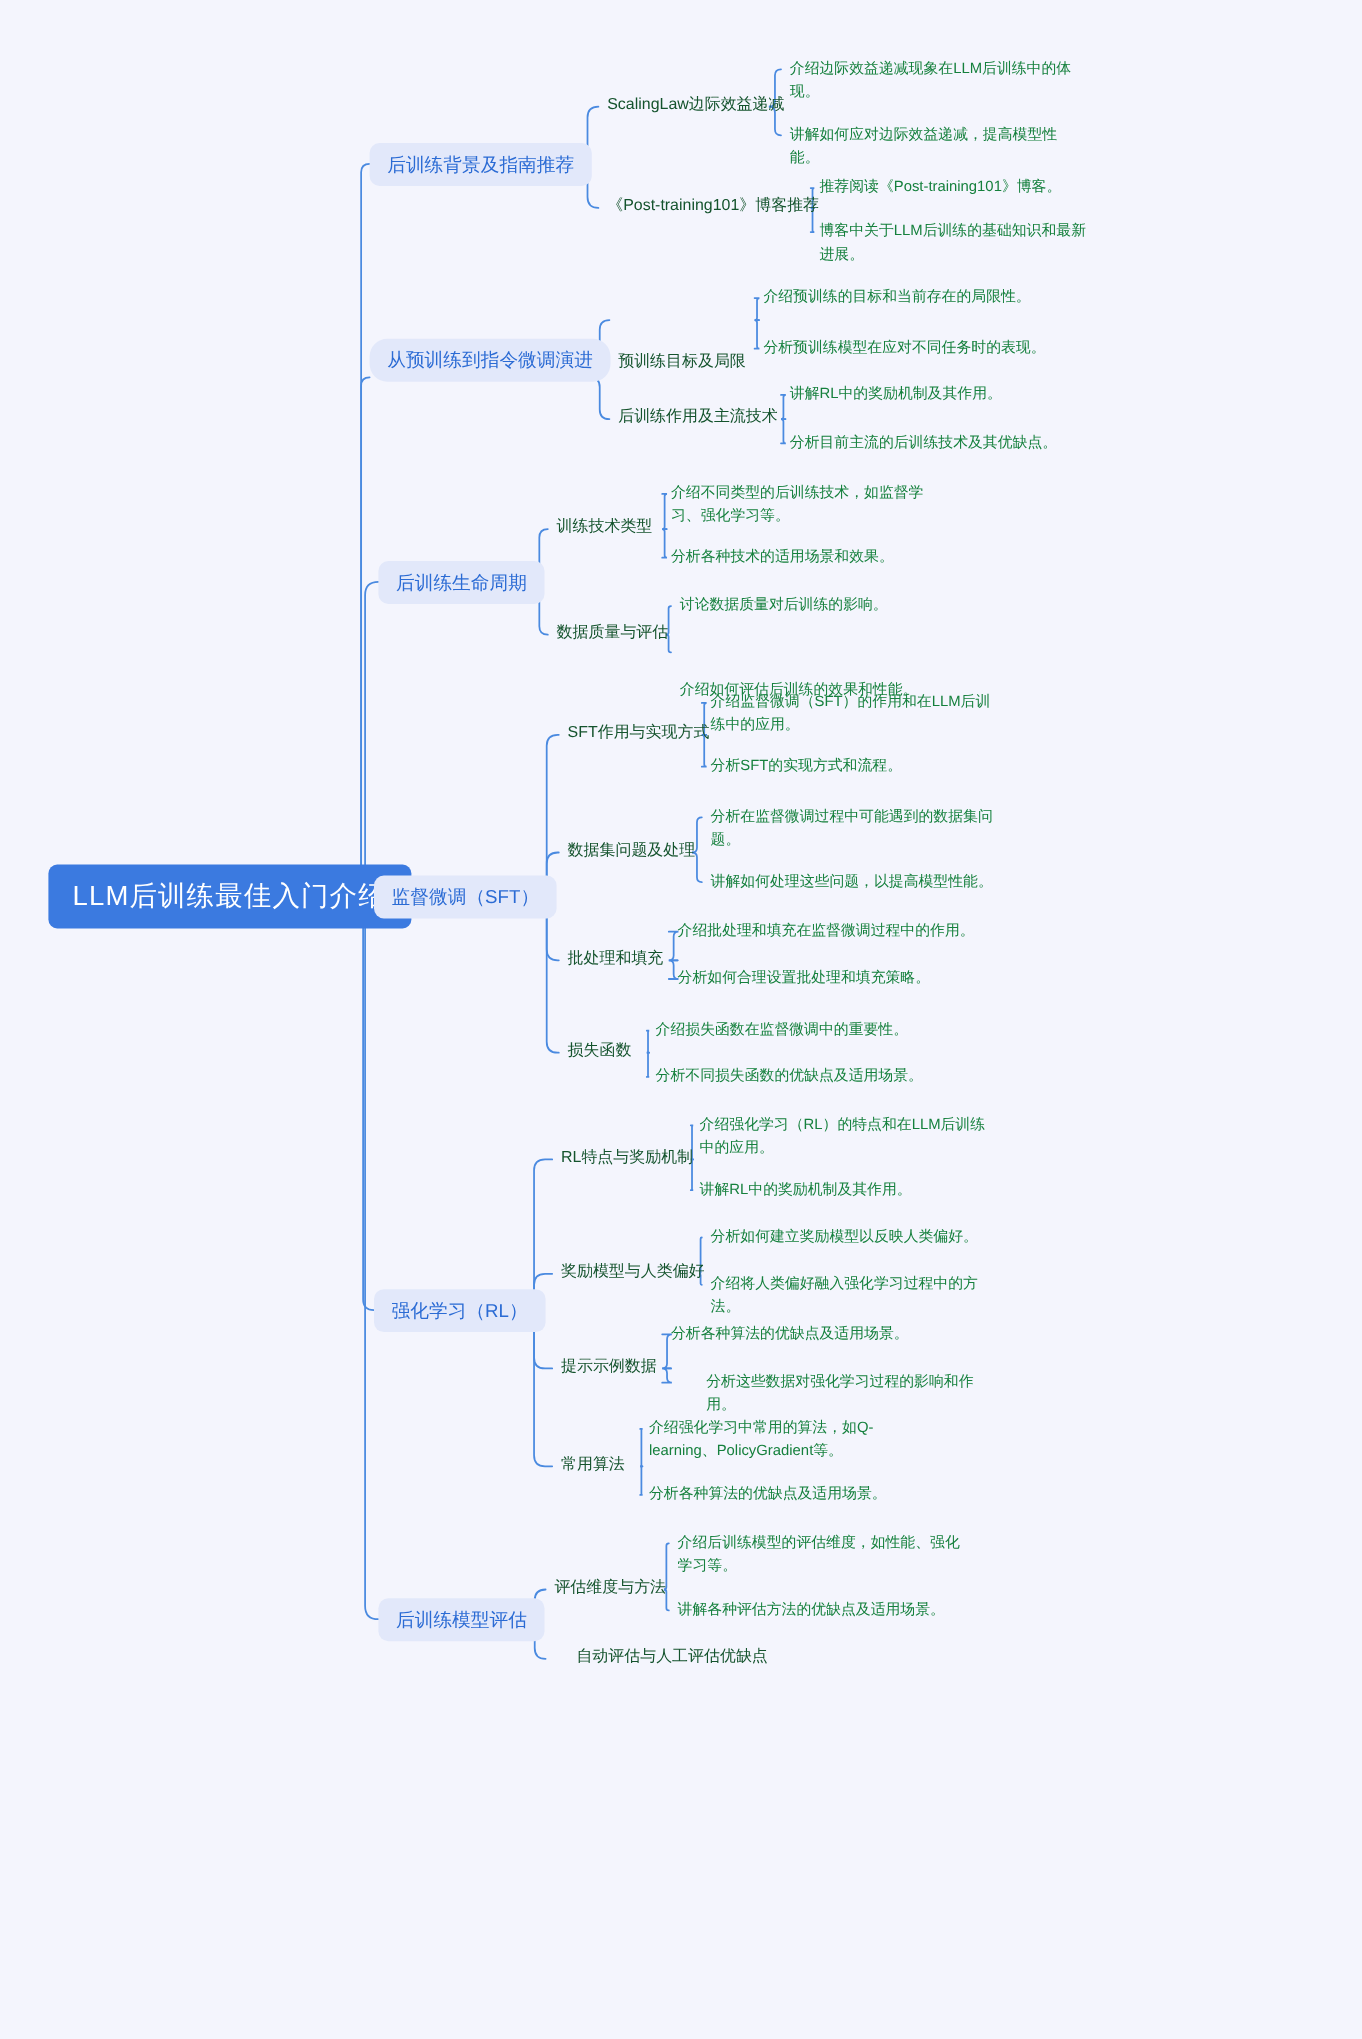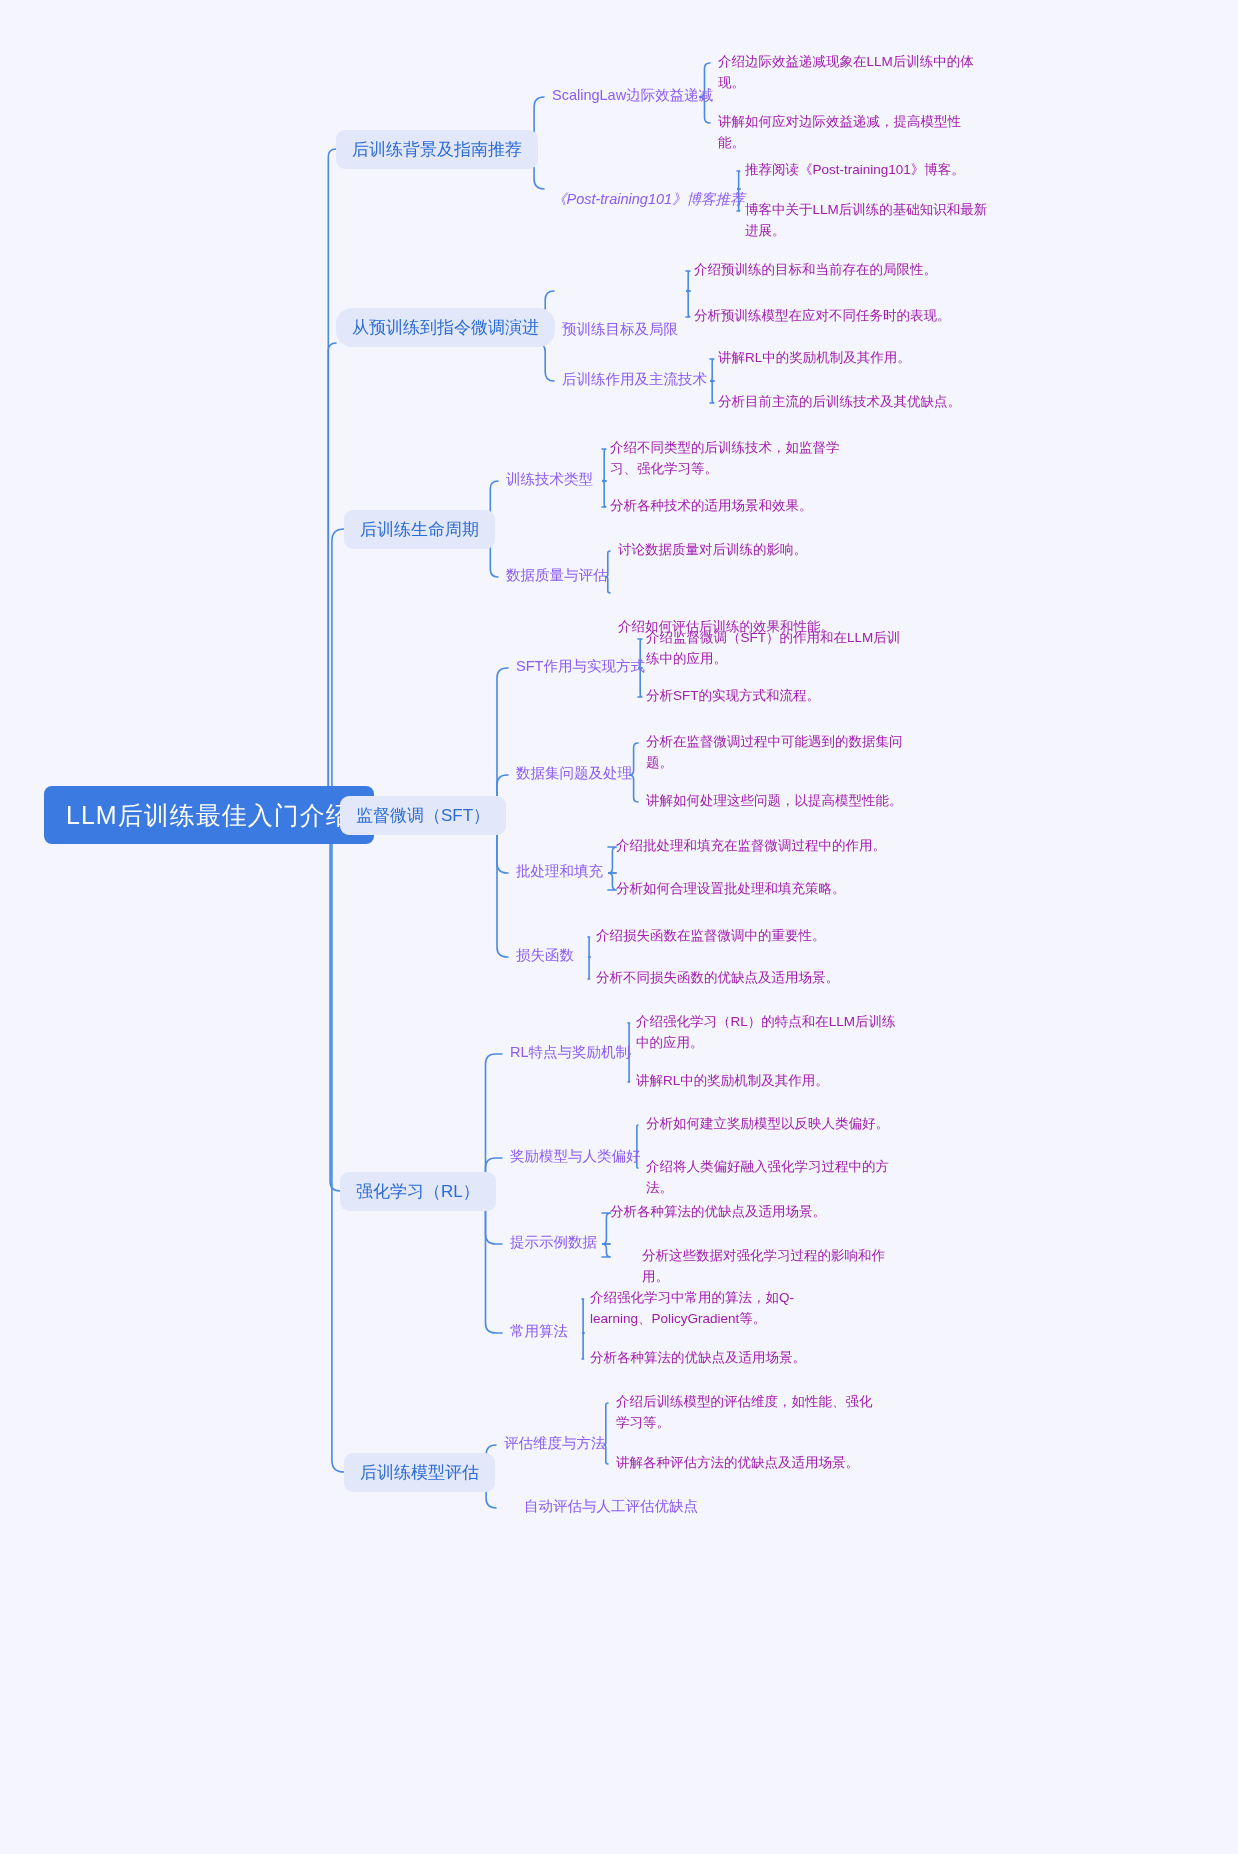--- a/index.html
+++ b/index.html
@@ -34,29 +34,29 @@
     color:#2b6bd4;
     border-radius:9px;
     font-size:17px;
     padding:9px 16px;
     white-space:nowrap;
     line-height:1.25;
   }
 
   
   .l2{
-    color:#8b5cf6;
+    color:#14532d;
     font-size:14.5px;
     white-space:nowrap;
     line-height:1.3;
   }
 
   
   .l3{
-    color:#a21caf;
+    color:#15803d;
     font-size:13.5px;
     line-height:1.55;
   }
 </style>
 </head>
 <body>
 
 <div id="mindmap">
   <svg class="links" id="links">
       <path d="M 322 810 H 320.6 Q 328.3 810 328.3 802.3 V 156.7 Q 328.3 149 336 149 H 336" fill="none" stroke="#4a8ae0" stroke-width="1.6" stroke-linecap="round"></path>
@@ -111,21 +111,21 @@
       <path d="M 604 1445 H 603.5999999999999 Q 605.8 1445 605.8 1442.8 V 1405.2 Q 605.8 1403 608 1403 H 608" fill="none" stroke="#4a8ae0" stroke-width="1.6" stroke-linecap="round"></path>
       <path d="M 604 1445 H 603.5999999999999 Q 605.8 1445 605.8 1447.2 V 1461.8 Q 605.8 1464 608 1464 H 608" fill="none" stroke="#4a8ae0" stroke-width="1.6" stroke-linecap="round"></path>
       <path d="M 478 1472 H 476.20000000000005 Q 486.1 1472 486.1 1481.9 V 1498.1 Q 486.1 1508 496 1508 H 496" fill="none" stroke="#4a8ae0" stroke-width="1.6" stroke-linecap="round"></path>
     </svg>
   <div id="nodes">
       <div class="node root" style="left: 44px; top: 786px;">LLM后训练最佳入门介绍</div>
       <div class="node l1" style="left: 336px; top: 130px;">后训练背景及指南推荐</div>
       <div class="node l2" style="left: 552px; top: 86px;">ScalingLaw边际效益递减</div>
       <div class="node l3" style="left: 718px; top: 52px; width: 260px;">介绍边际效益递减现象在LLM后训练中的体现。</div>
       <div class="node l3" style="left: 718px; top: 112px; width: 260px;">讲解如何应对边际效益递减，提高模型性能。</div>
-      <div class="node l2" style="left: 552px; top: 190px; font-style: italic;">《Post-training101》博客推荐</div>
+      <div class="node l2" style="left: 552px; top: 178px;">《Post-training101》博客推荐</div>
       <div class="node l3" style="left: 745px; top: 160px; width: 250px;">推荐阅读《Post-training101》博客。</div>
       <div class="node l3" style="left: 745px; top: 200px; width: 250px;">博客中关于LLM后训练的基础知识和最新进展。</div>
       <div class="node l1" style="left: 336px; top: 308px; border-radius: 16px;">从预训练到指令微调演进</div>
       <div class="node l2" style="left: 562px; top: 280px; margin-top: 40px;">预训练目标及局限</div>
       <div class="node l3" style="left: 694px; top: 260px; width: 280px;">介绍预训练的目标和当前存在的局限性。</div>
       <div class="node l3" style="left: 694px; top: 306px; width: 280px;">分析预训练模型在应对不同任务时的表现。</div>
       <div class="node l2" style="left: 562px; top: 370px;">后训练作用及主流技术</div>
       <div class="node l3" style="left: 718px; top: 348px; width: 280px;">讲解RL中的奖励机制及其作用。</div>
       <div class="node l3" style="left: 718px; top: 392px; width: 280px;">分析目前主流的后训练技术及其优缺点。</div>
       <div class="node l1" style="left: 344px; top: 510px;">后训练生命周期</div>

